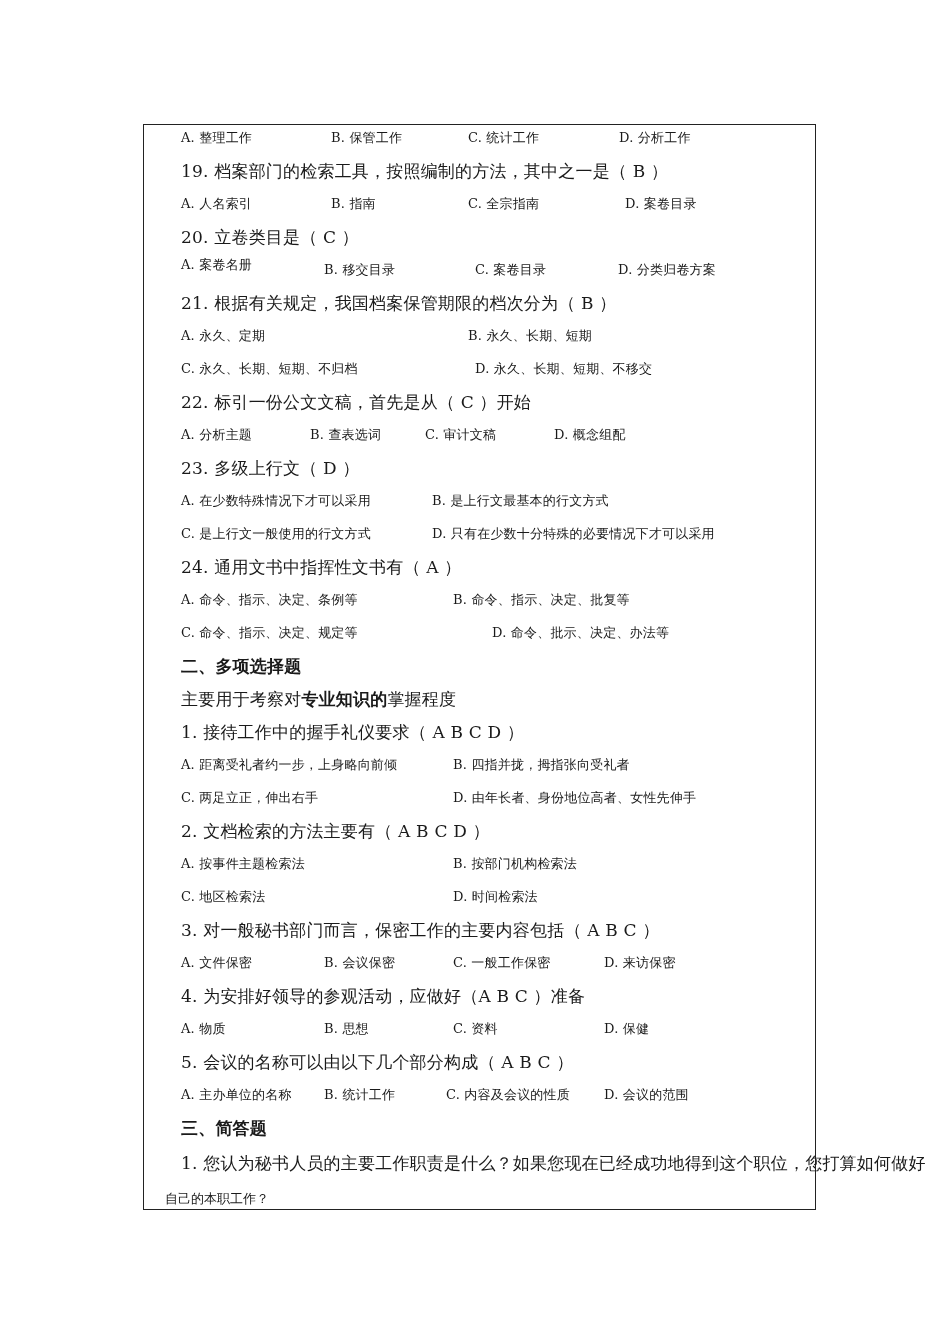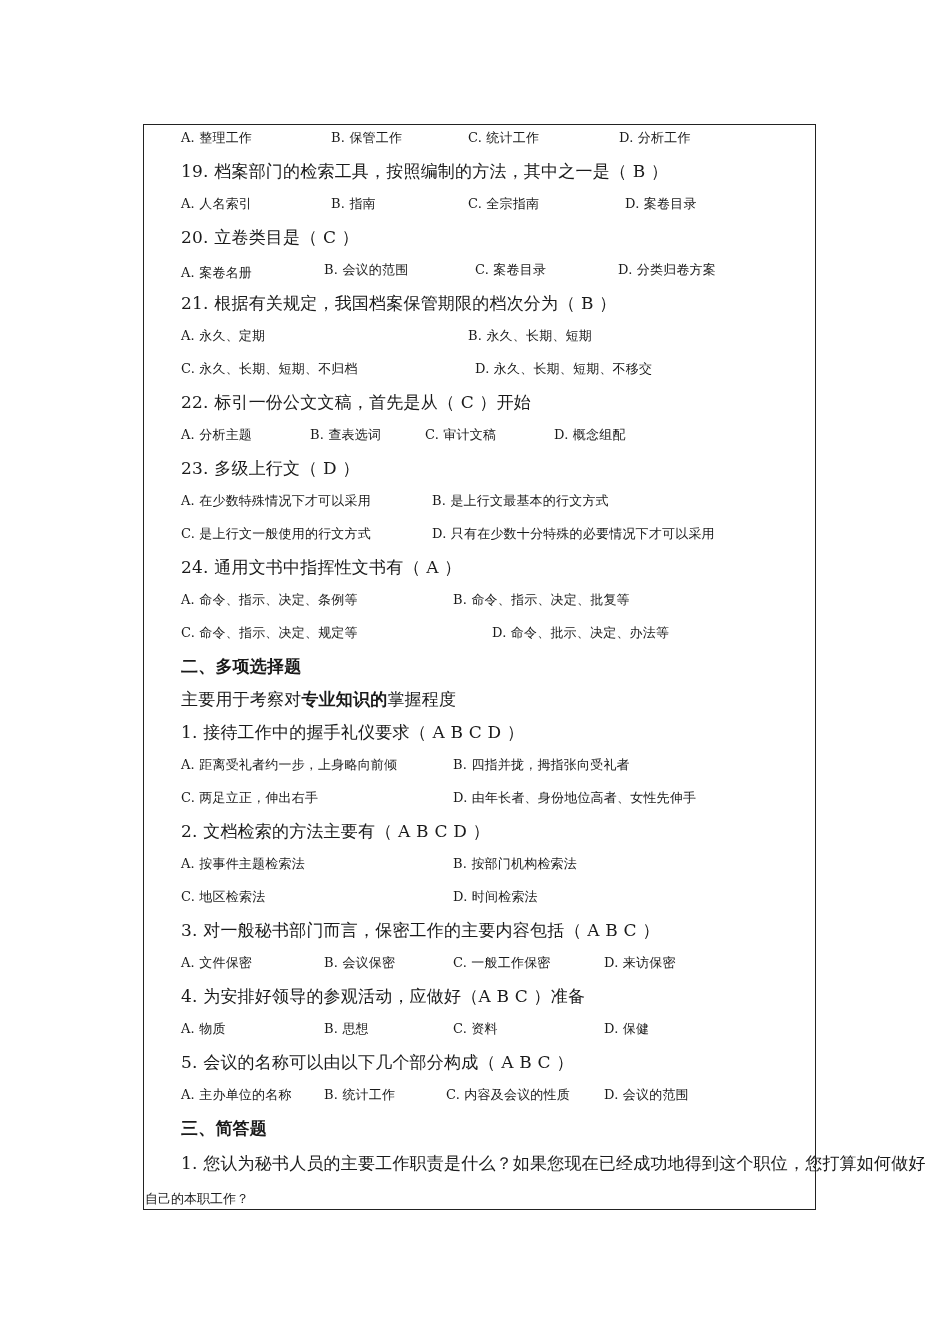--- a/index.html
+++ b/index.html
@@ -45,20 +45,21 @@
   .b-inline {
     font-family: "DejaVu Sans", "Liberation Sans", sans-serif;
     font-weight: bold;
   }
   .wrap-line {
     position: absolute;
     left: 145px;
     font-size: 13px;
     line-height: 18px;
     white-space: nowrap;
+    padding-left: 20px;
   }
 </style>
 </head>
 <body>
 
 <div class="page-box"></div>
 
 <div>
   <span class="opt" style="left:181px;top:129px">A. 整理工作</span>
   <span class="opt" style="left:331px;top:129px">B. 保管工作</span>
@@ -69,22 +70,22 @@
 <div class="line" style="top:162px">19. 档案部门的检索工具，按照编制的方法，其中之一是（ B ）</div>
 <div>
   <span class="opt" style="left:181px;top:195px">A. 人名索引</span>
   <span class="opt" style="left:331px;top:195px">B. 指南</span>
   <span class="opt" style="left:468px;top:195px">C. 全宗指南</span>
   <span class="opt" style="left:625px;top:195px">D. 案卷目录</span>
 </div>
 
 <div class="line" style="top:228px">20. 立卷类目是（ C ）</div>
 <div>
-  <span class="opt" style="left:181px;top:264px">A. 案卷名册</span>
-  <span class="opt" style="left:324px;top:261px">B. 会议的范围</span>
+  <span class="opt" style="left:181px;top:256px">A. 案卷名册</span>
+  <span class="opt" style="left:324px;top:261px">B. 移交目录</span>
   <span class="opt" style="left:475px;top:261px">C. 案卷目录</span>
   <span class="opt" style="left:618px;top:261px">D. 分类归卷方案</span>
 </div>
 
 <div class="line" style="top:294px">21. 根据有关规定，我国档案保管期限的档次分为（ B ）</div>
 <div>
   <span class="opt" style="left:181px;top:327px">A. 永久、定期</span>
   <span class="opt" style="left:468px;top:327px">B. 永久、长期、短期</span>
   <span class="opt" style="left:181px;top:360px">C. 永久、长期、短期、不归档</span>
   <span class="opt" style="left:475px;top:360px">D. 永久、长期、短期、不移交</span>

